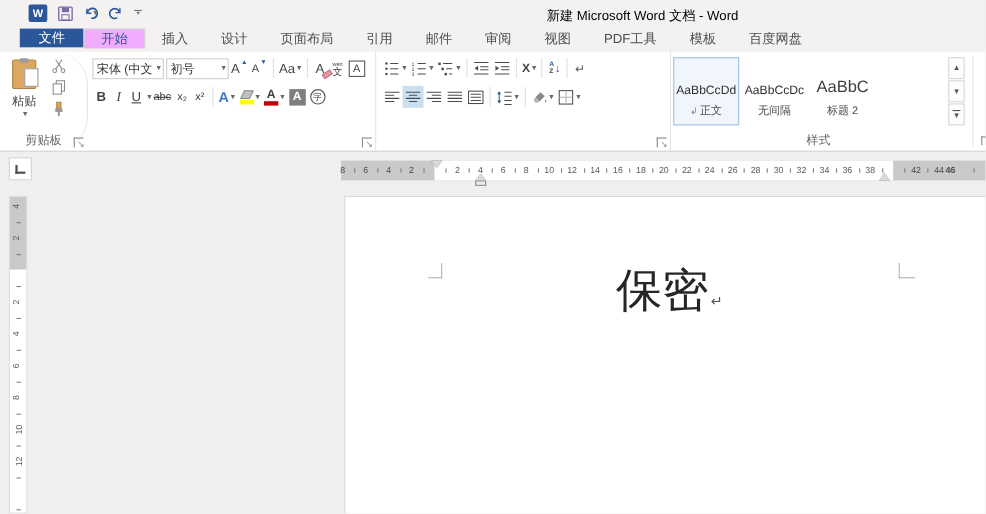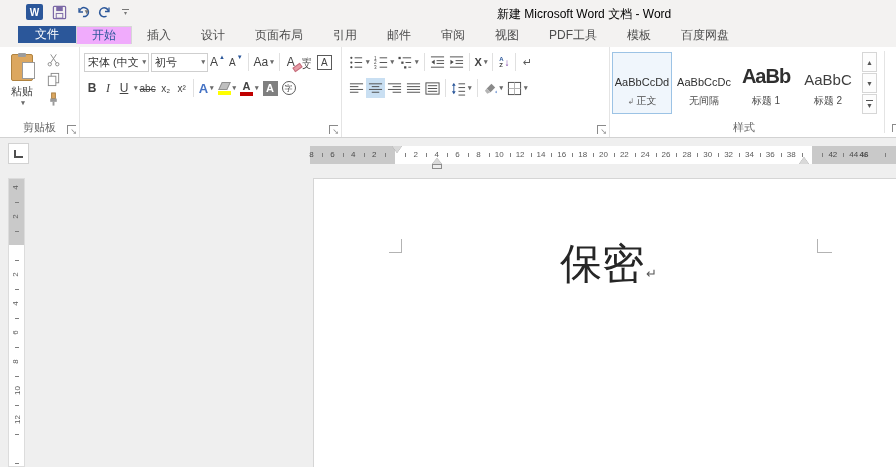--- a/index.html
+++ b/index.html
@@ -40,21 +40,21 @@
   .launcher b { position:absolute; right:-1px; bottom:-2px; font-size:8px; color:#8a8a8a; font-weight:normal; }
 
   .row { display:flex; align-items:center; }
   .sep { width:1px; height:18px; background:#e0e0e0; margin:0 3px; }
   .btn { display:flex; align-items:center; justify-content:center; min-width:16px; height:20px;
          padding:0 2px; font-size:12px; color:#434343; position:relative; }
   .btn.sel { background:#c9dff2; }
   .caret { font-size:7px; color:#6a6a6a; margin-left:2px; }
 
   
-  .g-clip { left:0; width:80px; }
+  .g-clip { left:0; width:80px;border-radius:31px; }
   .paste-btn { position:absolute; left:6px; top:7px; width:32px; height:64px;
                display:flex; flex-direction:column; align-items:center; font-size:11px; color:#434343; }
   .clipboard-ic { position:relative; width:22px; height:27px; background:#dca75f; border:1px solid #b08340; border-radius:2px; }
   .clipboard-ic .clip { position:absolute; left:6px; top:-2px; width:8px; height:4px; background:#9c9c9c; border-radius:1px; }
   .clipboard-ic .pg { position:absolute; right:-3px; top:7px; width:13px; height:17px; background:#fff; border:1px solid #9a9a9a; }
   .paste-btn span { margin-top:3px; }
   .clip-col { position:absolute; left:46px; top:6px; display:flex; flex-direction:column; gap:5px; align-items:center; }
 
   
   .g-font { left:80px; width:262px; }
@@ -458,24 +458,20 @@
 
   <div class="grp g-styles" style="border-right:none;">
     <div class="styles-gallery">
         <div class="style-card selected">
           <span class="prev s">AaBbCcDd</span>
           <span class="nm"><span class="mk">↲ </span>正文</span>
         </div>
         <div class="style-card">
           <span class="prev s">AaBbCcDc</span>
           <span class="nm">无间隔</span>
-        </div>
-        <div class="style-card">
-          <span class="prev l">AaBb</span>
-          <span class="nm">标题 1</span>
         </div>
         <div class="style-card">
           <span class="prev m">AaBbC</span>
           <span class="nm">标题 2</span>
         </div>
       </div>
     <div class="style-scroll">
       <div class="sb">▲</div>
       <div class="sb">▼</div>
       <div class="sb"><i></i>▼</div>

